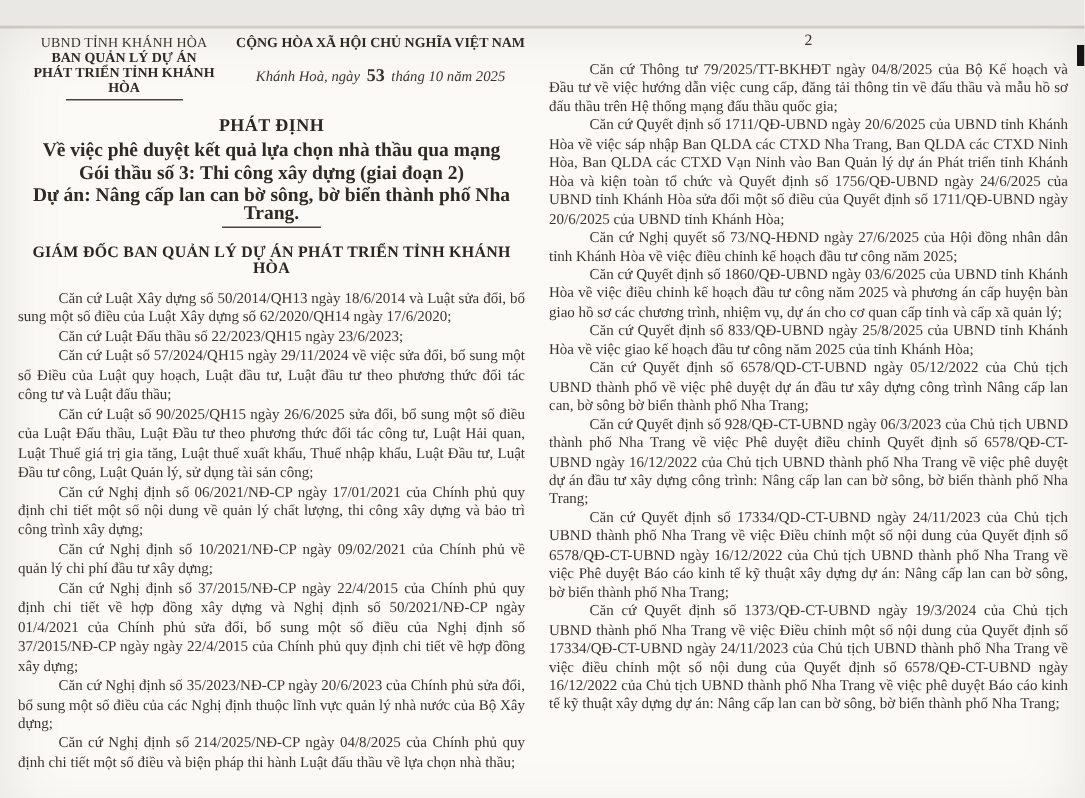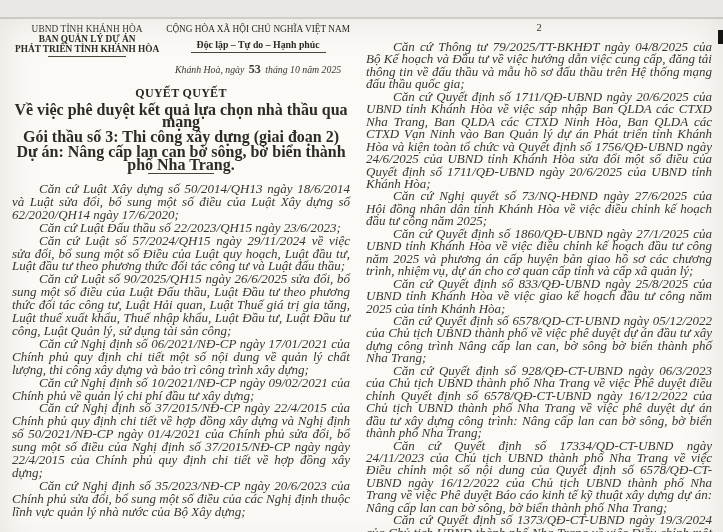--- a/index.html
+++ b/index.html
@@ -20,36 +20,36 @@
   .col-right{left:366px;width:346px;}
 
   
   .hdr-row{display:flex;margin-top:7px;}
   .org{width:172px;text-align:center;}
   .org .l1{font-size:9.3px;letter-spacing:.1px;}
   .org .l2,.org .l3{font-size:9.3px;font-weight:bold;color:#2f2a23;}
   .org-rule{width:78px;border-bottom:1.2px solid #4a443a;margin:2px auto 0;}
   .doc-num{font-size:9.6px;margin-top:10px;text-align:center;}
   .national{flex:1;text-align:center;padding-left:4px;}
-  .national .l1{font-size:9.3px;font-weight:normal;color:#2f2a23;white-space:nowrap;}
+  .national .l1{font-size:9.3px;font-weight:bold;color:#2f2a23;white-space:nowrap;}
   .motto{display:inline-block;font-size:9.8px;font-weight:bold;color:#2f2a23;
     border-bottom:1.2px solid #4a443a;padding:1px 6px 2px;margin-top:1px;}
   .date-line{font-size:9.8px;font-style:italic;margin-top:9px;white-space:nowrap;}
   .date-day{font-style:normal;font-size:12px;font-weight:bold;padding:0 2px;}
 
   
   .qd-heading{text-align:center;font-size:12px;font-weight:bold;color:#2c2720;margin-top:9px;letter-spacing:.3px;}
-  .qd-sub{text-align:center;font-size:16px;font-weight:bold;color:#2f2a23;margin-top:2.5px;line-height:12.5px;}
+  .qd-sub{text-align:center;font-size:13px;font-weight:bold;color:#2f2a23;margin-top:2.5px;line-height:12.5px;}
   .title-rule{width:66px;border-bottom:1.2px solid #4a443a;margin:2px auto 0;}
   .authority{text-align:center;font-size:10.6px;font-weight:bold;color:#2c2720;margin-top:11px;letter-spacing:.2px;}
 
   
   .body{margin-top:9px;}
   .body p{
-    margin:0;font-size:13px;font-style:italic;
+    margin:0;font-size:10px;
     text-align:justify;text-indent:27px;color:#3a352d;
   }
   .col-left .body p{line-height:12.9px;}
   .col-right .body p{line-height:12.45px;}
 
   .pagenum{text-align:center;font-size:10.5px;margin-top:5px;color:#35302a;}
   .col-right .body{margin-top:8px;}
 
   .edge-mark{position:absolute;right:0;top:13px;width:5px;height:14px;background:#161412;}
   .top-shade{position:absolute;left:0;top:0;width:723px;height:2px;background:rgba(110,105,95,.25);}
@@ -63,53 +63,54 @@
   <div class="col col-left">
     <div class="hdr-row">
       <div class="org">
         <div class="l1">UBND TỈNH KHÁNH HÒA</div>
         <div class="l2">BAN QUẢN LÝ DỰ ÁN</div>
         <div class="l3">PHÁT TRIỂN TỈNH KHÁNH HÒA</div>
         <div class="org-rule"></div>
       </div>
       <div class="national">
         <div class="l1">CỘNG HÒA XÃ HỘI CHỦ NGHĨA VIỆT NAM</div>
-        <div><span class="motto">Độc lập – Tự do – Hạnh phúc</span></div>
         <div class="date-line"><span>Khánh Hoà, ngày</span> <span class="date-day">53</span> <span>tháng 10 năm 2025</span></div>
       </div>
     </div>
 
-    <div class="qd-heading">QUYẾT QUYẾT</div>
+    <div class="qd-heading">PHÁT ĐỊNH</div>
     <div class="qd-sub">Về việc phê duyệt kết quả lựa chọn nhà thầu qua mạng</div>
     <div class="qd-sub">Gói thầu số 3: Thi công xây dựng (giai đoạn 2)</div>
     <div class="qd-sub">Dự án: Nâng cấp lan can bờ sông, bờ biển thành phố Nha Trang.</div>
     <div class="title-rule"></div>
 
+    <div class="authority">GIÁM ĐỐC BAN QUẢN LÝ DỰ ÁN PHÁT TRIỂN TỈNH KHÁNH HÒA</div>
 
     <div class="body">
 
     <p>Căn cứ Luật Xây dựng số 50/2014/QH13 ngày 18/6/2014 và Luật sửa đổi, bổ sung một số điều của Luật Xây dựng số 62/2020/QH14 ngày 17/6/2020;</p>
         <p>Căn cứ Luật Đấu thầu số 22/2023/QH15 ngày 23/6/2023;</p>
         <p>Căn cứ Luật số 57/2024/QH15 ngày 29/11/2024 về việc sửa đổi, bổ sung một số Điều của Luật quy hoạch, Luật đầu tư, Luật đầu tư theo phương thức đối tác công tư và Luật đấu thầu;</p>
         <p>Căn cứ Luật số 90/2025/QH15 ngày 26/6/2025 sửa đổi, bổ sung một số điều của Luật Đấu thầu, Luật Đầu tư theo phương thức đối tác công tư, Luật Hải quan, Luật Thuế giá trị gia tăng, Luật thuế xuất khẩu, Thuế nhập khẩu, Luật Đầu tư, Luật Đầu tư công, Luật Quản lý, sử dụng tài sản công;</p>
         <p>Căn cứ Nghị định số 06/2021/NĐ-CP ngày 17/01/2021 của Chính phủ quy định chi tiết một số nội dung về quản lý chất lượng, thi công xây dựng và bảo trì công trình xây dựng;</p>
         <p>Căn cứ Nghị định số 10/2021/NĐ-CP ngày 09/02/2021 của Chính phủ về quản lý chi phí đầu tư xây dựng;</p>
         <p>Căn cứ Nghị định số 37/2015/NĐ-CP ngày 22/4/2015 của Chính phủ quy định chi tiết về hợp đồng xây dựng và Nghị định số 50/2021/NĐ-CP ngày 01/4/2021 của Chính phủ sửa đổi, bổ sung một số điều của Nghị định số 37/2015/NĐ-CP ngày ngày 22/4/2015 của Chính phủ quy định chi tiết về hợp đồng xây dựng;</p>
         <p>Căn cứ Nghị định số 35/2023/NĐ-CP ngày 20/6/2023 của Chính phủ sửa đổi, bổ sung một số điều của các Nghị định thuộc lĩnh vực quản lý nhà nước của Bộ Xây dựng;</p>
+        <p>Căn cứ Nghị định số 214/2025/NĐ-CP ngày 04/8/2025 của Chính phủ quy định chi tiết một số điều và biện pháp thi hành Luật đấu thầu về lựa chọn nhà thầu;</p>
       </div>
   </div>
 
   <div class="col col-right">
     <div class="pagenum">2</div>
     <div class="body">
 
     <p>Căn cứ Thông tư 79/2025/TT-BKHĐT ngày 04/8/2025 của Bộ Kế hoạch và Đầu tư về việc hướng dẫn việc cung cấp, đăng tải thông tin về đấu thầu và mẫu hồ sơ đấu thầu trên Hệ thống mạng đấu thầu quốc gia;</p>
         <p>Căn cứ Quyết định số 1711/QĐ-UBND ngày 20/6/2025 của UBND tỉnh Khánh Hòa về việc sáp nhập Ban QLDA các CTXD Nha Trang, Ban QLDA các CTXD Ninh Hòa, Ban QLDA các CTXD Vạn Ninh vào Ban Quản lý dự án Phát triển tỉnh Khánh Hòa và kiện toàn tổ chức và Quyết định số 1756/QĐ-UBND ngày 24/6/2025 của UBND tỉnh Khánh Hòa sửa đổi một số điều của Quyết định số 1711/QĐ-UBND ngày 20/6/2025 của UBND tỉnh Khánh Hòa;</p>
         <p>Căn cứ Nghị quyết số 73/NQ-HĐND ngày 27/6/2025 của Hội đồng nhân dân tỉnh Khánh Hòa về việc điều chỉnh kế hoạch đầu tư công năm 2025;</p>
-        <p>Căn cứ Quyết định số 1860/QĐ-UBND ngày 27/1/2025 của UBND tỉnh Khánh Hòa về việc điều chỉnh kế hoạch đầu tư công năm 2025 và phương án cấp huyện bàn giao hồ sơ các chương trình, nhiệm vụ, dự án cho cơ quan cấp tỉnh và cấp xã quản lý;</p>
+        <p>Căn cứ Quyết định số 1860/QĐ-UBND ngày 03/6/2025 của UBND tỉnh Khánh Hòa về việc điều chỉnh kế hoạch đầu tư công năm 2025 và phương án cấp huyện bàn giao hồ sơ các chương trình, nhiệm vụ, dự án cho cơ quan cấp tỉnh và cấp xã quản lý;</p>
         <p>Căn cứ Quyết định số 833/QĐ-UBND ngày 25/8/2025 của UBND tỉnh Khánh Hòa về việc giao kế hoạch đầu tư công năm 2025 của tỉnh Khánh Hòa;</p>
         <p>Căn cứ Quyết định số 6578/QD-CT-UBND ngày 05/12/2022 của Chủ tịch UBND thành phố về việc phê duyệt dự án đầu tư xây dựng công trình Nâng cấp lan can, bờ sông bờ biển thành phố Nha Trang;</p>
         <p>Căn cứ Quyết định số 928/QĐ-CT-UBND ngày 06/3/2023 của Chủ tịch UBND thành phố Nha Trang về việc Phê duyệt điều chỉnh Quyết định số 6578/QĐ-CT-UBND ngày 16/12/2022 của Chủ tịch UBND thành phố Nha Trang về việc phê duyệt dự án đầu tư xây dựng công trình: Nâng cấp lan can bờ sông, bờ biển thành phố Nha Trang;</p>
         <p>Căn cứ Quyết định số 17334/QD-CT-UBND ngày 24/11/2023 của Chủ tịch UBND thành phố Nha Trang về việc Điều chỉnh một số nội dung của Quyết định số 6578/QĐ-CT-UBND ngày 16/12/2022 của Chủ tịch UBND thành phố Nha Trang về việc Phê duyệt Báo cáo kinh tế kỹ thuật xây dựng dự án: Nâng cấp lan can bờ sông, bờ biển thành phố Nha Trang;</p>
         <p>Căn cứ Quyết định số 1373/QĐ-CT-UBND ngày 19/3/2024 của Chủ tịch UBND thành phố Nha Trang về việc Điều chỉnh một số nội dung của Quyết định số 17334/QĐ-CT-UBND ngày 24/11/2023 của Chủ tịch UBND thành phố Nha Trang về việc điều chỉnh một số nội dung của Quyết định số 6578/QĐ-CT-UBND ngày 16/12/2022 của Chủ tịch UBND thành phố Nha Trang về việc phê duyệt Báo cáo kinh tế kỹ thuật xây dựng dự án: Nâng cấp lan can bờ sông, bờ biển thành phố Nha Trang;</p>
       </div>
   </div>
 
   <div class="edge-mark"></div>
 </div>

